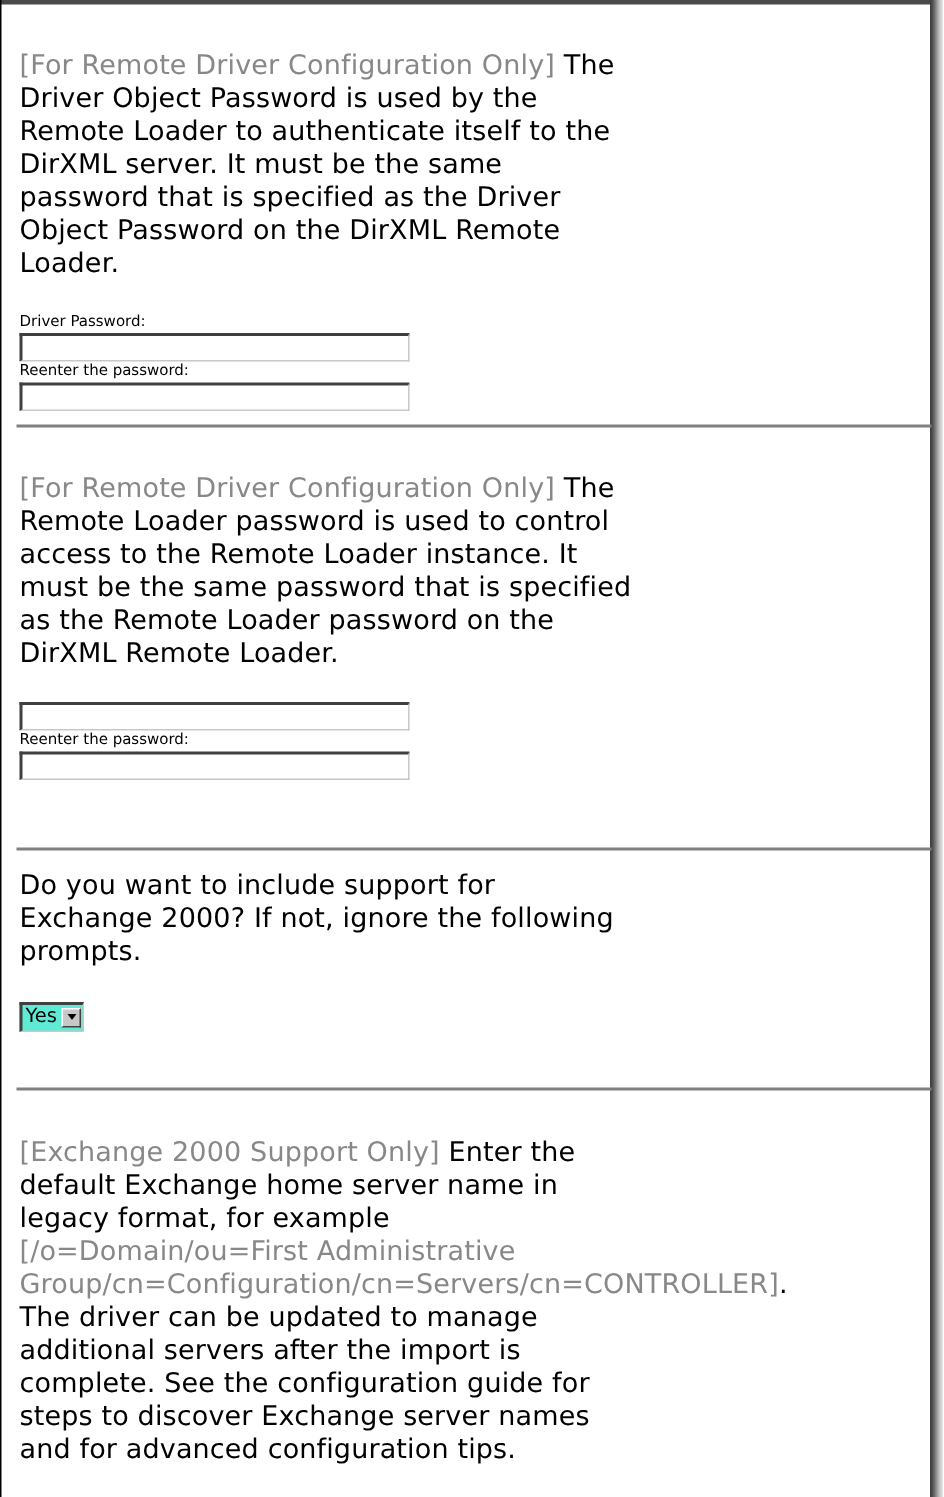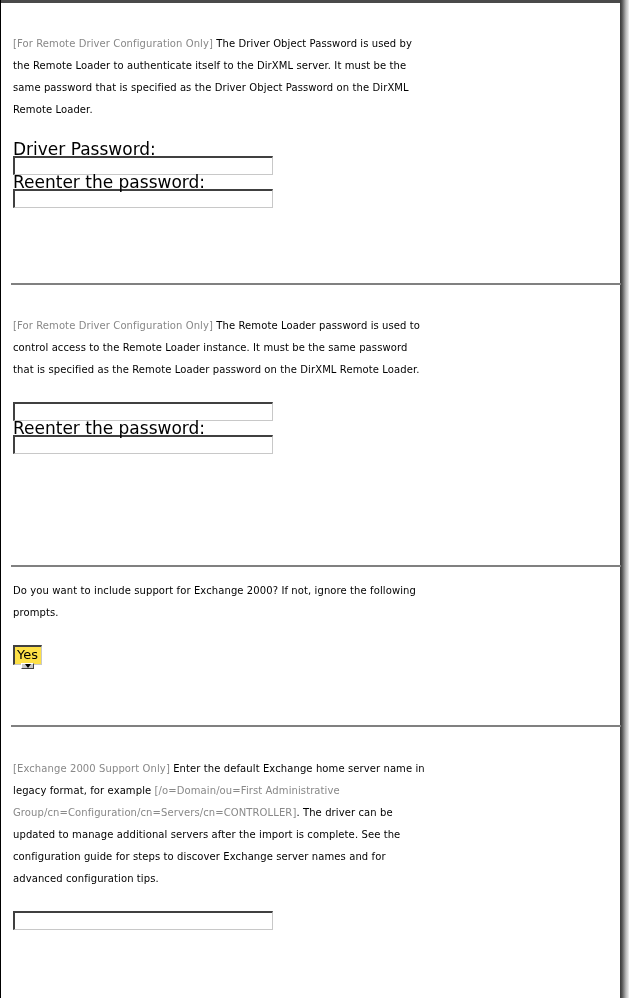--- a/index.html
+++ b/index.html
@@ -2,27 +2,27 @@
 <html><head>
 <meta charset="utf-8">
 <style>
   html, body { margin: 0; padding: 0; background: #fff; }
   body { width: 629px; height: 998px; position: relative; overflow: hidden; font-family: "DejaVu Sans", sans-serif; color: #000; }
   .frame-top { position: absolute; left: 0; top: 0; width: 622px; height: 3px; background: #4a4a4a; }
   .frame-left { position: absolute; left: 0; top: 0; width: 1px; height: 998px; background: #000; }
   .frame-right { position: absolute; left: 620px; top: 0; width: 9px; height: 998px;
     background: linear-gradient(to right, #3a3a3a 0px, #555 2px, #888 4px, #bbb 6px, #ddd 8px, #f4f4f4 9px); }
   .section { position: absolute; left: 13px; width: 410px; }
-  .para { font-size: 10px; line-height: 22px; margin: 0; letter-spacing: 0.1px; }
+  .para { font-size: 18px; line-height: 22px; margin: 0; letter-spacing: 0.1px; }
   .muted { color: #888; }
-  .lbl { font-size: 17px; line-height: 14px; display: block; }
+  .lbl { font-size: 10px; line-height: 14px; display: block; }
   .inp { display: block; width: 253px; height: 16px; margin: 0; padding: 0 2px; box-sizing: content-box;
     border-top: 2px solid #404040; border-left: 2px solid #404040; border-right: 1px solid #c8c8c8; border-bottom: 1px solid #c8c8c8; background: #fff; font-size: 12px; }
   .hr { position: absolute; left: 11px; width: 610px; height: 2px; background: #808080; }
-  .select { display: inline-flex; align-items: center; height: 17px; border-top: 2px solid #404040; border-left: 2px solid #404040; border-right: 1px solid #c8c8c8; border-bottom: 1px solid #c8c8c8; background: #fde047; flex-direction: column; }
+  .select { display: inline-flex; align-items: center; height: 17px; border-top: 2px solid #404040; border-left: 2px solid #404040; border-right: 1px solid #c8c8c8; border-bottom: 1px solid #c8c8c8; background: #5eead4; }
   .select-val { font-size: 13px; padding: 0 3px 0 2px; line-height: 16px; }
   .select-btn { width: 13px; height: 13px; margin-right: 1px; background: #c8c8c8; border-top: 1px solid #fff; border-left: 1px solid #fff; border-right: 1px solid #404040; border-bottom: 1px solid #404040; box-sizing: border-box; display: flex; align-items: center; justify-content: center; }
   .select-btn span { width: 0; height: 0; border-left: 3px solid transparent; border-right: 3px solid transparent; border-top: 4px solid #000; }
 </style>
 </head>
 <body>
 
 <div class="frame-top"></div>
 <div class="frame-left"></div>
 <div class="frame-right"></div>

